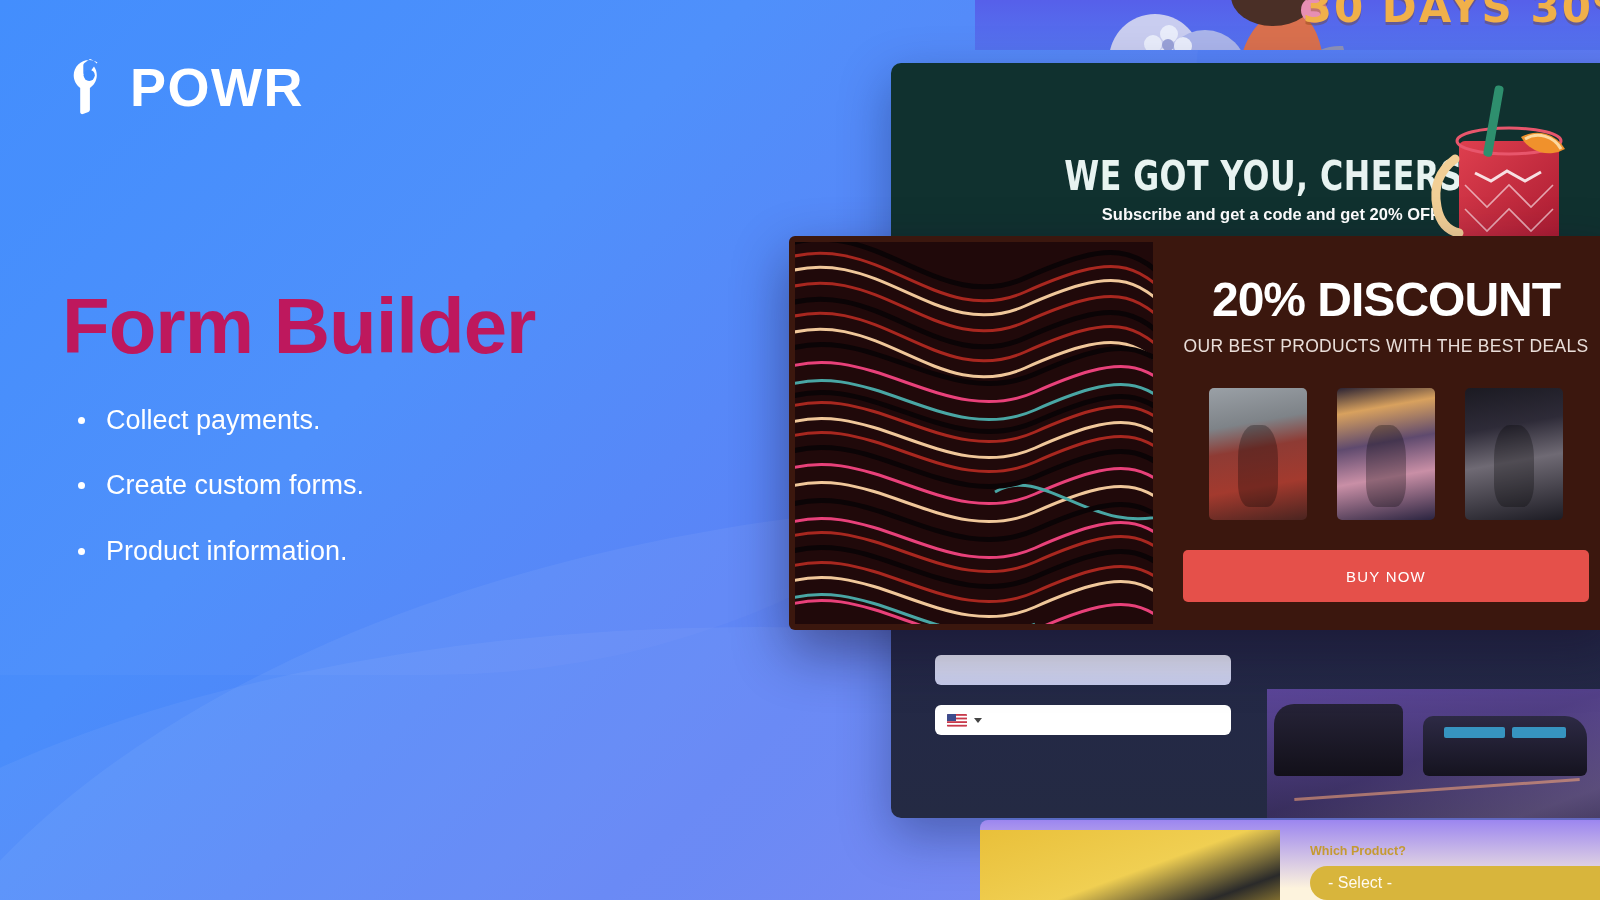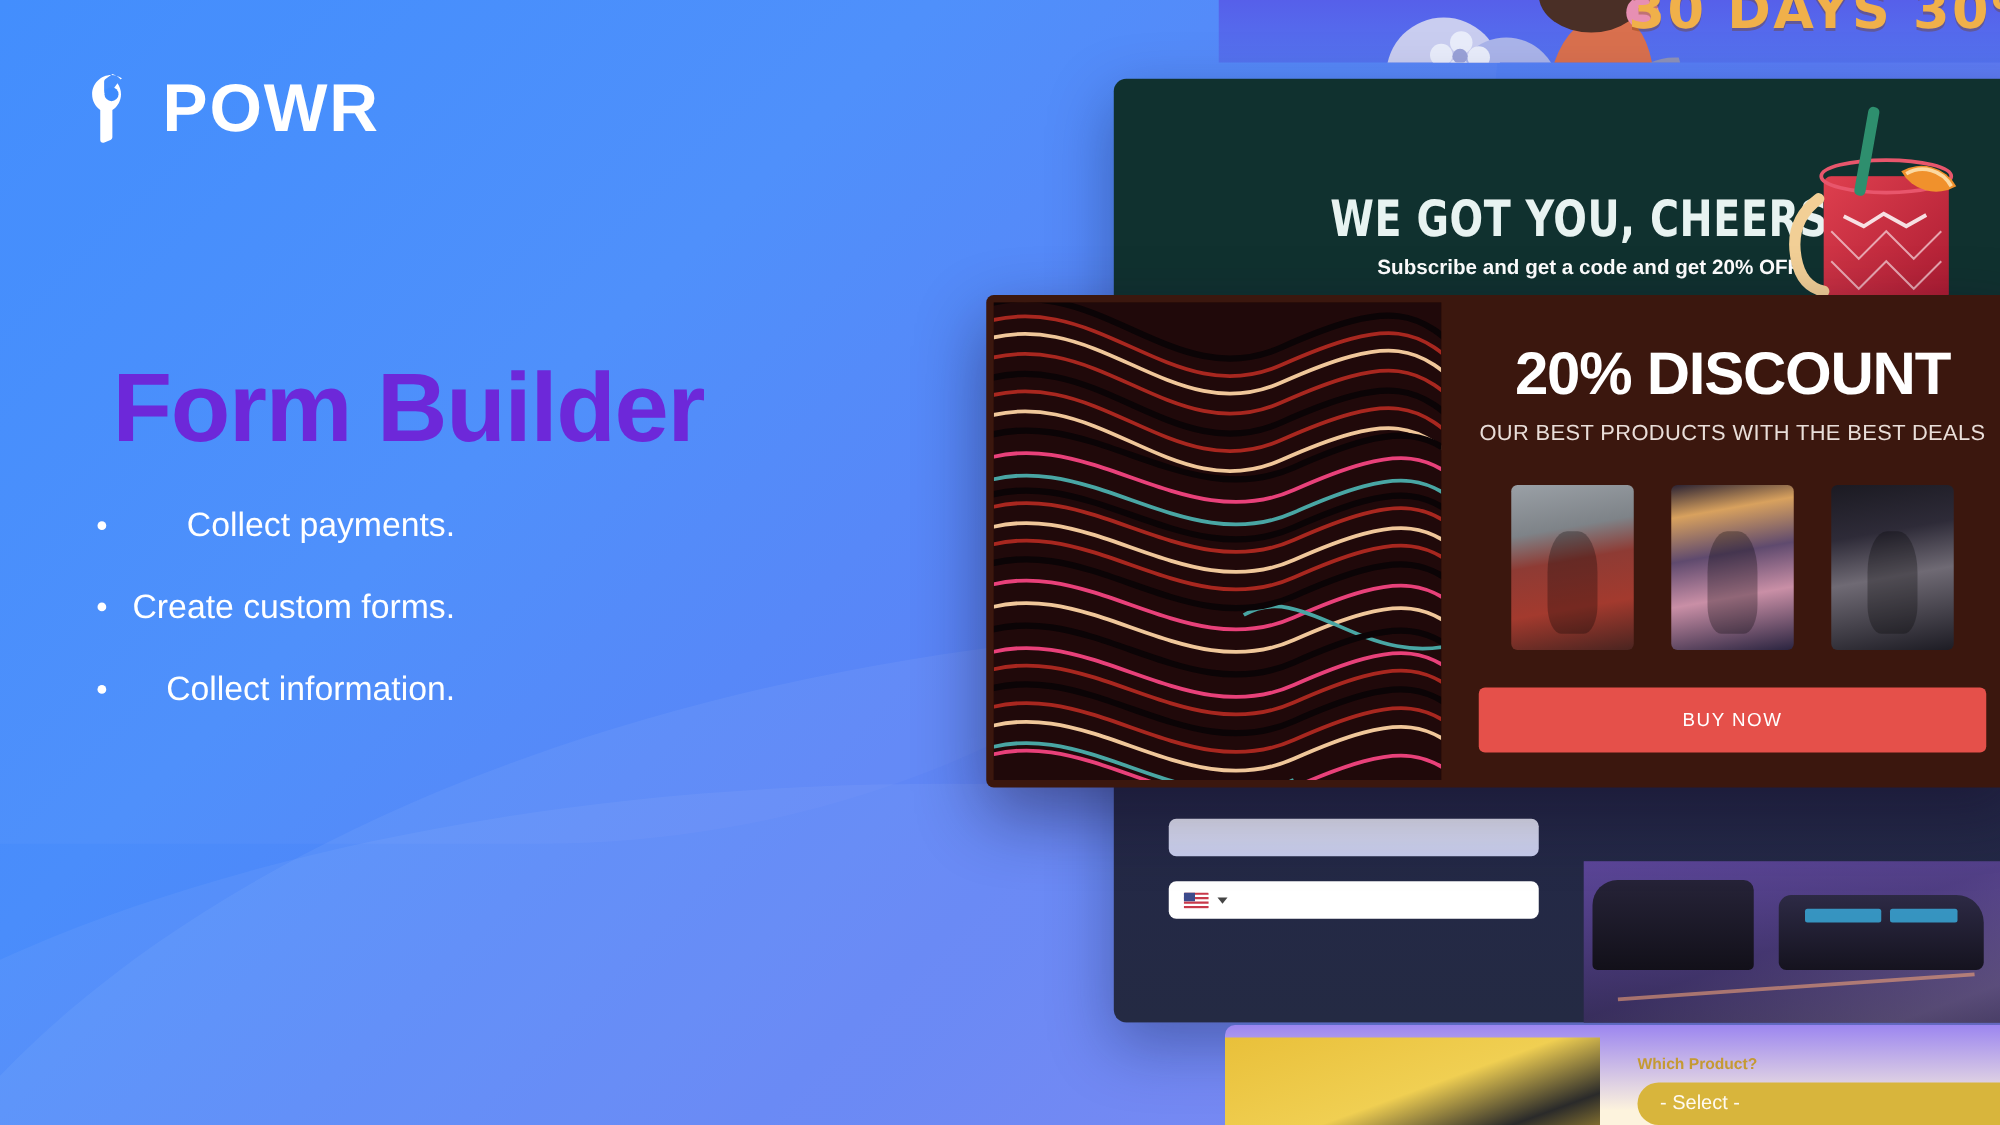--- a/index.html
+++ b/index.html
@@ -24,29 +24,29 @@
     border-radius: 48% 52% 0 0 / 100% 100% 0 0;
     transform: rotate(2deg);
   }
   .wave-c {
     position: absolute; left: -5%; top: 0%; width: 80%; height: 75%;
     background: rgba(255,255,255,0.03);
     border-radius: 0 0 60% 0 / 0 0 100% 0;
   }
 
   
-  .hero { position: absolute; left: 0; top: 0; width: 980px; height: 900px; z-index: 5; text-align: right; }
+  .hero { position: absolute; left: 0; top: 0; width: 980px; height: 900px; z-index: 5; }
 
   .logo { position: absolute; left: 64px; top: 58px; display: flex; align-items: center; gap: 14px; }
   .logo-mark { width: 52px; height: 58px; display: block; }
   .logo-text { color: #fff; font-size: 54px; font-weight: 700; letter-spacing: 1.5px; line-height: 1; }
 
   .hero-title {
     position: absolute; left: 62px; top: 286px;
-    color: #6d28d9; font-size: 78px; font-weight: 700; letter-spacing: -1px; line-height: 1.05; margin-left: 28px;
+    color: #be185d; font-size: 78px; font-weight: 700; letter-spacing: -1px; line-height: 1.05;
   }
 
   .bullets { position: absolute; left: 74px; top: 404px; list-style: none; }
   .bullets li {
     color: #ffffff; font-size: 27px; font-weight: 400; line-height: 1.2;
     margin-bottom: 33px; position: relative; padding-left: 32px;
   }
   .bullets li::before {
     content: ""; position: absolute; left: 4px; top: 13px;
     width: 7px; height: 7px; border-radius: 50%; background: #fff;
@@ -209,21 +209,21 @@
       <circle cx="25.2" cy="17.3" r="5.6" fill="#3d8bfd"></circle>
     </svg>
     <span class="logo-text">POWR</span>
   </div>
 
   <h1 class="hero-title">Form Builder</h1>
 
   <ul class="bullets">
     <li>Collect payments.</li>
     <li>Create custom forms.</li>
-    <li>Collect information.</li>
+    <li>Product information.</li>
   </ul>
 </div>
 
 <div class="stack">
 
   <div class="card-days">
     <svg class="blob-char" viewBox="0 0 260 150">
       <circle cx="60" cy="120" r="46" fill="#c9cdf0"></circle>
       <circle cx="110" cy="132" r="42" fill="#aab4ea"></circle>
       <g fill="#e9edfb">

